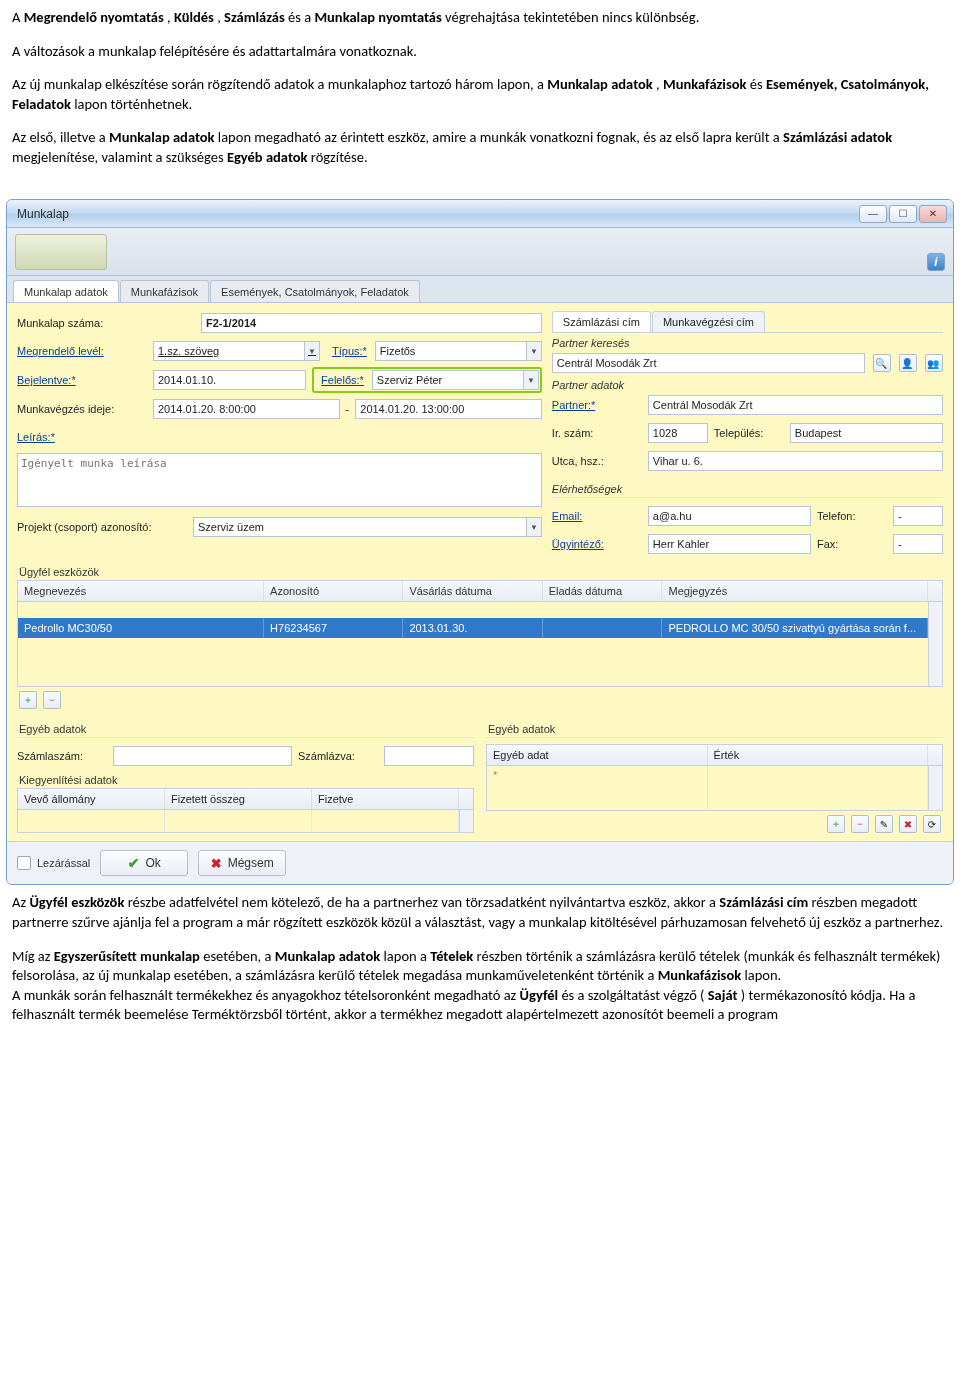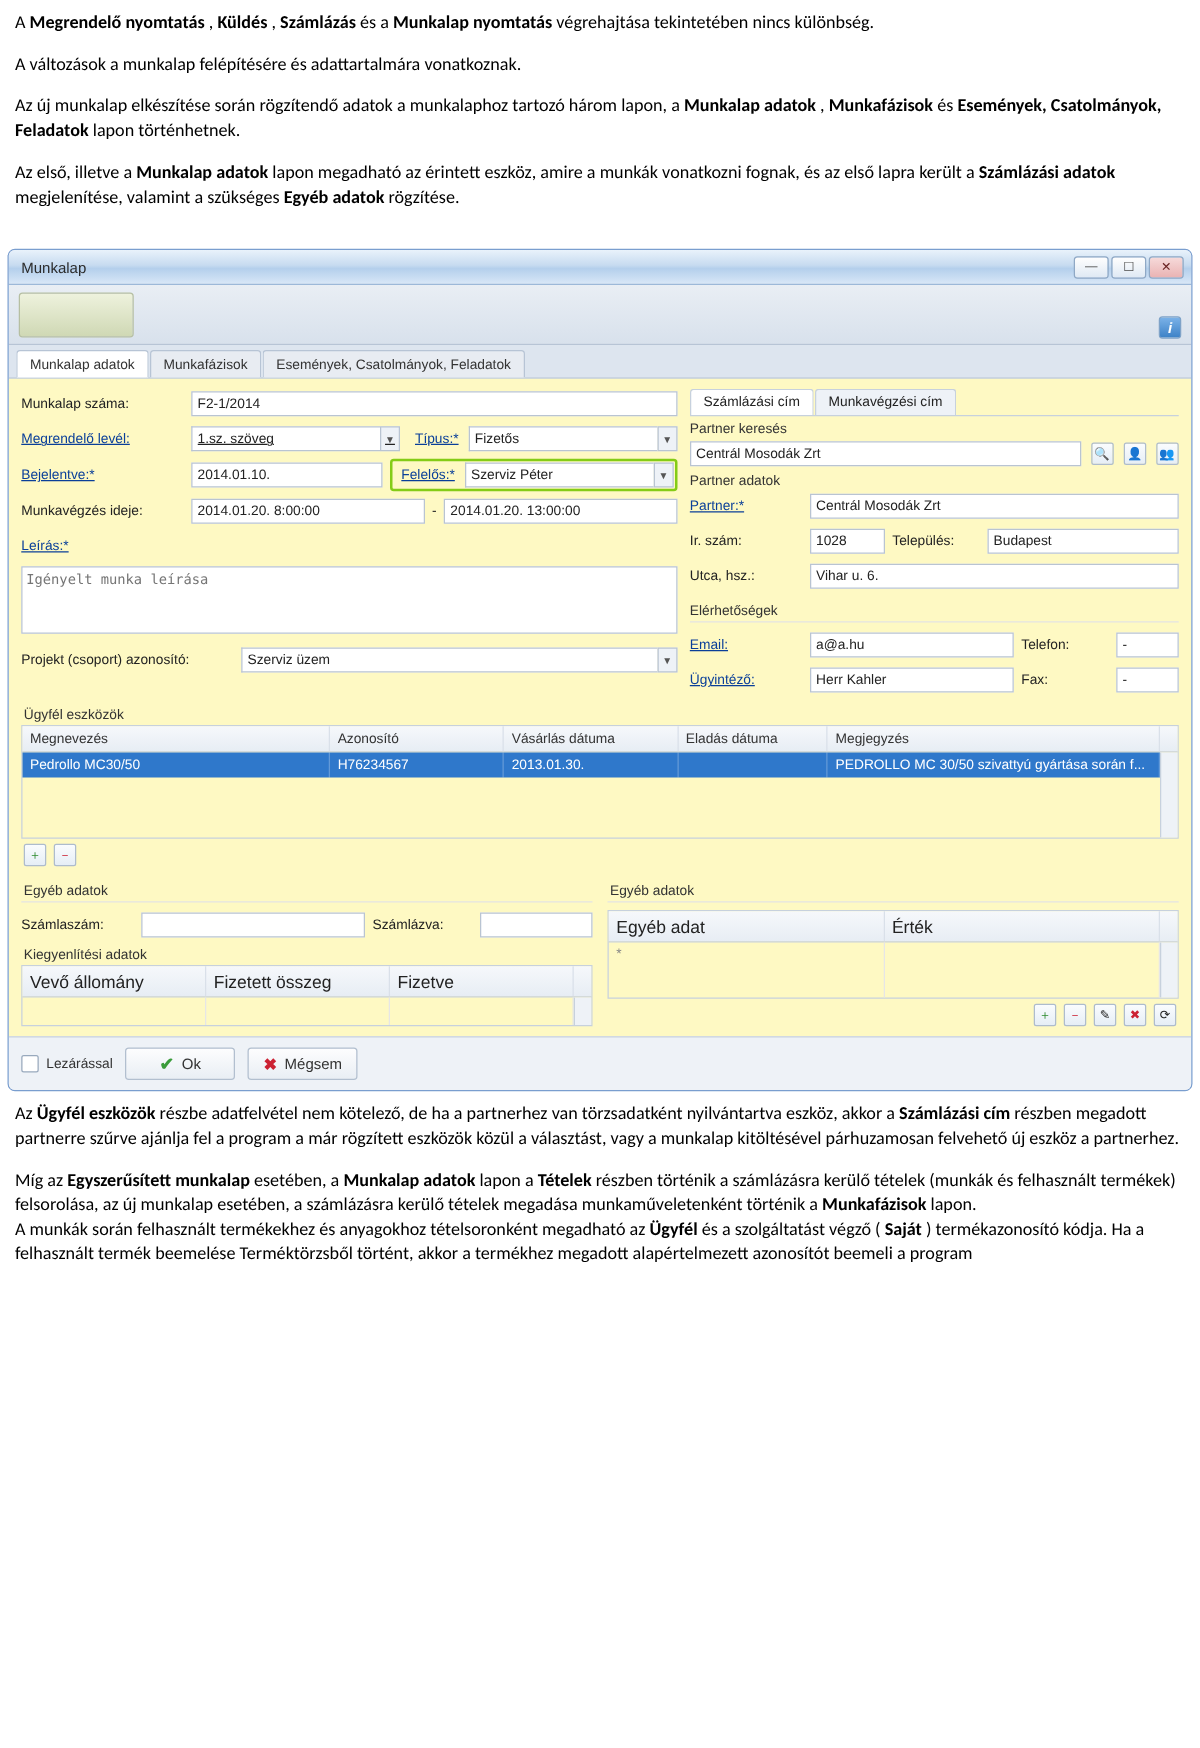--- a/index.html
+++ b/index.html
@@ -81,68 +81,68 @@
   .two-col { display: flex; gap: 10px; }
   .left-pane { flex: 1.15; }
   .right-pane { flex: 1; }
   .form-row { display: flex; align-items: center; min-height: 24px; margin-bottom: 4px; gap: 6px; }
   .lbl { width: 130px; color: #0a3f99; text-decoration: underline; font-size: 11px; }
   .lbl.plain { color:#222; text-decoration:none; }
   .inp {
     height: 20px; border: 1px solid #b9c4d2; background:#fff;
     padding: 2px 4px; font-size: 11px; color:#222; flex:1; min-width:0;
   }
-  .inp.bold { font-weight: normal; }
+  .inp.bold { font-weight: bold; margin-left: 48px; }
   .combo { display:flex; flex:1; }
   .combo .inp { flex:1; border-right:none; }
   .combo .drop {
     width:16px; height:20px; border:1px solid #b9c4d2;
     background:#eef2f7; display:flex;align-items:center;justify-content:center;
     font-size:8px; color:#555;
   }
   .row-block { display:flex; gap:6px; flex:1; }
   .row-block .lbl2 { color:#0a3f99; text-decoration:underline; font-size:11px; white-space:nowrap; padding:4px 2px 0 6px;}
   .outlined-red { border:2px solid #84cc16; border-radius:3px; padding:1px; }
   .textarea {
     width:100%; height:54px; border:1px solid #b9c4d2; resize:none;
     padding:3px; font-size:11px; color:#777;
   }
   .sub-tabs { display:flex; gap:1px; border-bottom:1px solid #c7d1dd; margin-bottom:4px;}
   .sub-tab { padding:4px 10px; border:1px solid #c7d1dd; border-bottom:none; background:#eef2f7; font-size:11px; border-radius:3px 3px 0 0;}
   .sub-tab.active { background:#fff; }
-  .fieldset-title { font-size:11px; color:#333; margin:4px 0 2px 0; }
+  .fieldset-title { font-size:11px; color:#333; margin:4px 0 2px 0;font-style:italic; }
   .hr { border-top:1px solid #e4e4e4; margin:2px 0 6px 0; }
   .icon-btn {
     width:18px; height:18px; border:1px solid #aebccd; border-radius:2px;
     background:linear-gradient(#fafcfe,#e6eef6); display:inline-flex;
     align-items:center;justify-content:center; font-size:10px; cursor:default;
     margin-left:3px;
   }
   .icon-btn.green { color:#2e8b2e; }
   .icon-btn.red { color:#c23; }
   .section-title { font-size:11px; color:#333; margin:6px 0 2px 2px; }
   .table {
     border:1px solid #c7d1dd; width:100%;
   }
   .thead { display:flex; background:linear-gradient(#f6f8fb,#e7edf4); border-bottom:1px solid #c7d1dd;align-items:center;}
   .th { padding:4px 6px; font-size:11px; color:#333; border-right:1px solid #d9e0e9;}
   .trow { display:flex; background:#2f78cb; color:#fff; }
   .td { padding:4px 6px; font-size:11px; border-right:1px solid rgba(255,255,255,.25); overflow:hidden; white-space:nowrap; text-overflow:ellipsis;}
   .col1{flex:2.4}.col2{flex:1.3}.col3{flex:1.3}.col4{flex:1.1}.col5{flex:2.6}
   .vsb { width:14px; background:#eef2f7; border-left:1px solid #c7d1dd; min-height:48px;}
   .table-body { display:flex; }
-  .table-rows { flex:1; }
+  .table-rows { flex:1;margin-top:16px; }
   .blank-rows { height:48px; }
   .icon-strip { display:flex; gap:6px; padding:4px 2px 8px 2px; }
   .icon-strip .icon-btn { margin-left:0; }
   .lower { display:flex; gap:12px; }
   .lower .panel { flex:1; }
   .mini-table { border:1px solid #c7d1dd; }
   .mini-head { display:flex; background:linear-gradient(#f6f8fb,#e7edf4); border-bottom:1px solid #c7d1dd;}
-  .mini-th { flex:1; padding:4px 6px; font-size:14px; border-right:1px solid #d9e0e9;}
+  .mini-th { flex:1; padding:4px 6px; font-size:11px; border-right:1px solid #d9e0e9;}
   .mini-row { display:flex; height:22px; }
   .mini-cell { flex:1; border-right:1px solid #e6e6e6; padding:3px 6px; color:#888;}
   .mini-body { display:flex; }
   .mini-rows{flex:1;}
   .action-bar {
     display:flex; justify-content:flex-start; align-items:center; gap:10px;
     padding:8px 10px; background:#eef2f7; border-top:1px solid #c7d1dd;
   }
   .chk { display:inline-flex; align-items:center; gap:6px; font-size:11px; color:#333;}
   .chk .box { width:14px; height:14px; border:1px solid #98a9bd; background:#fff; border-radius:2px;}

